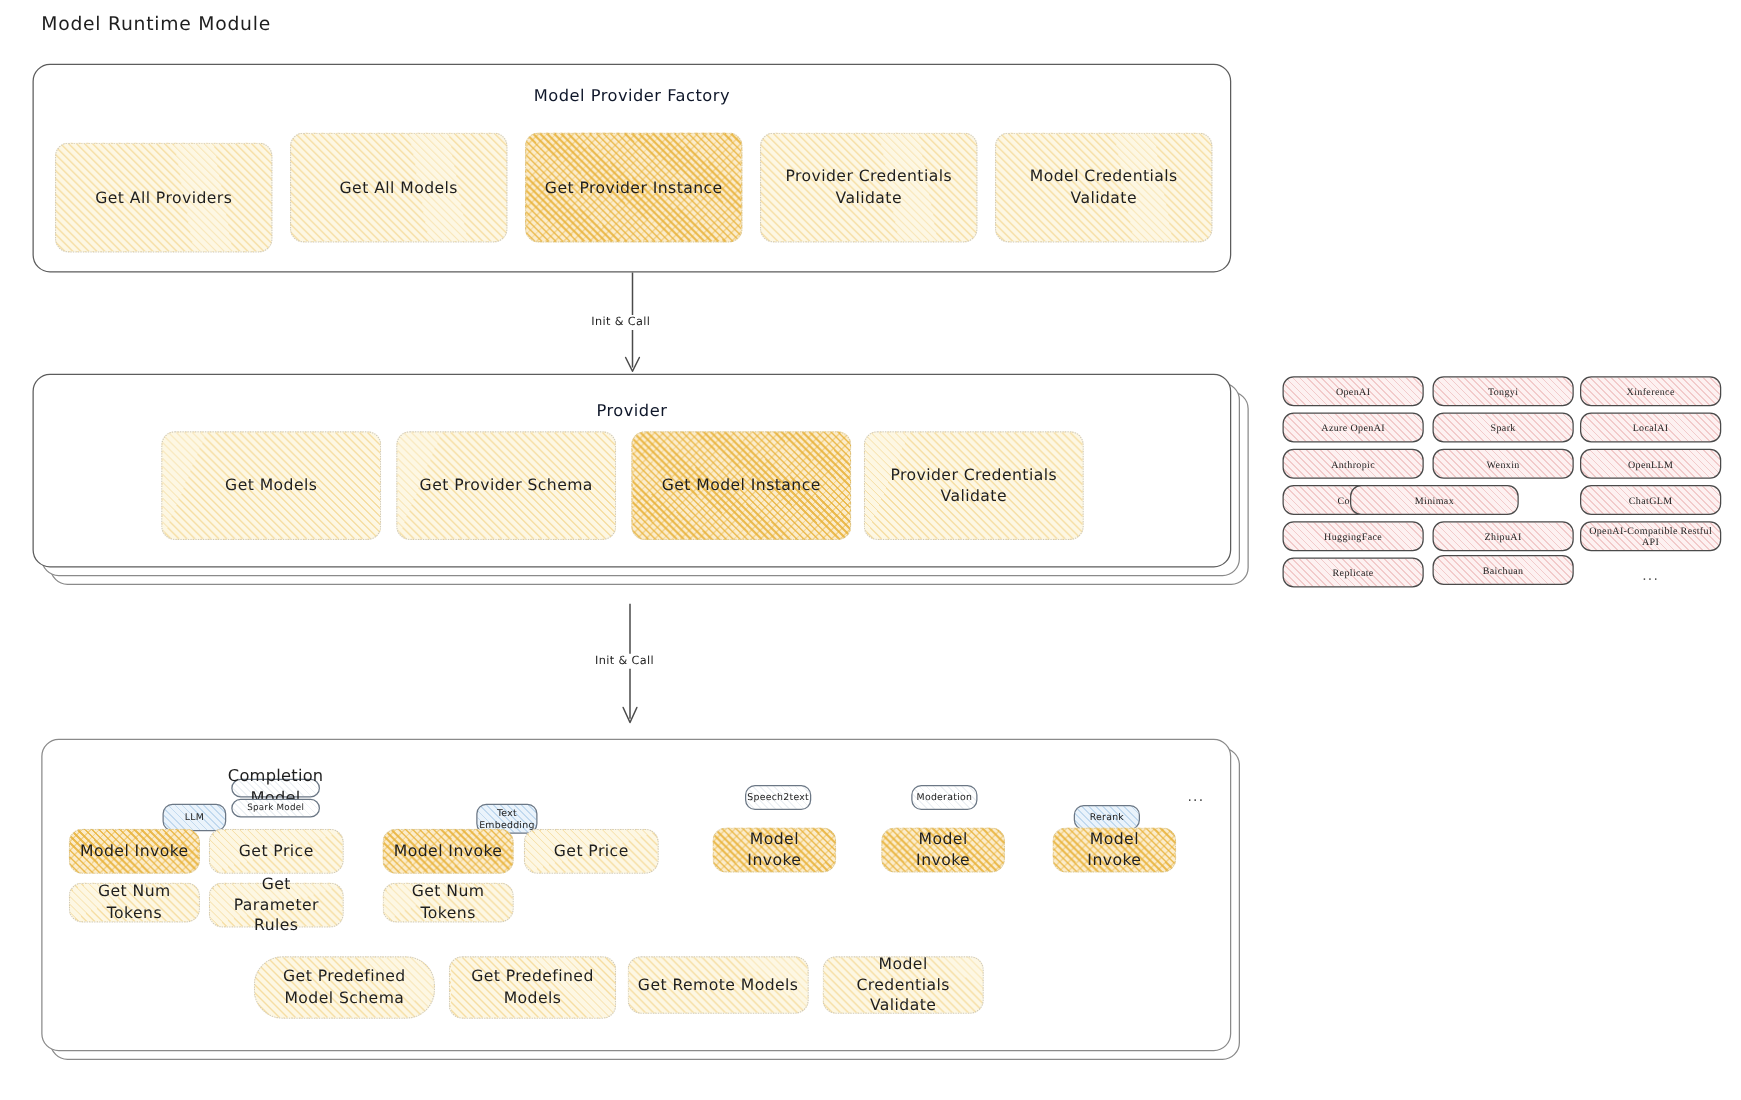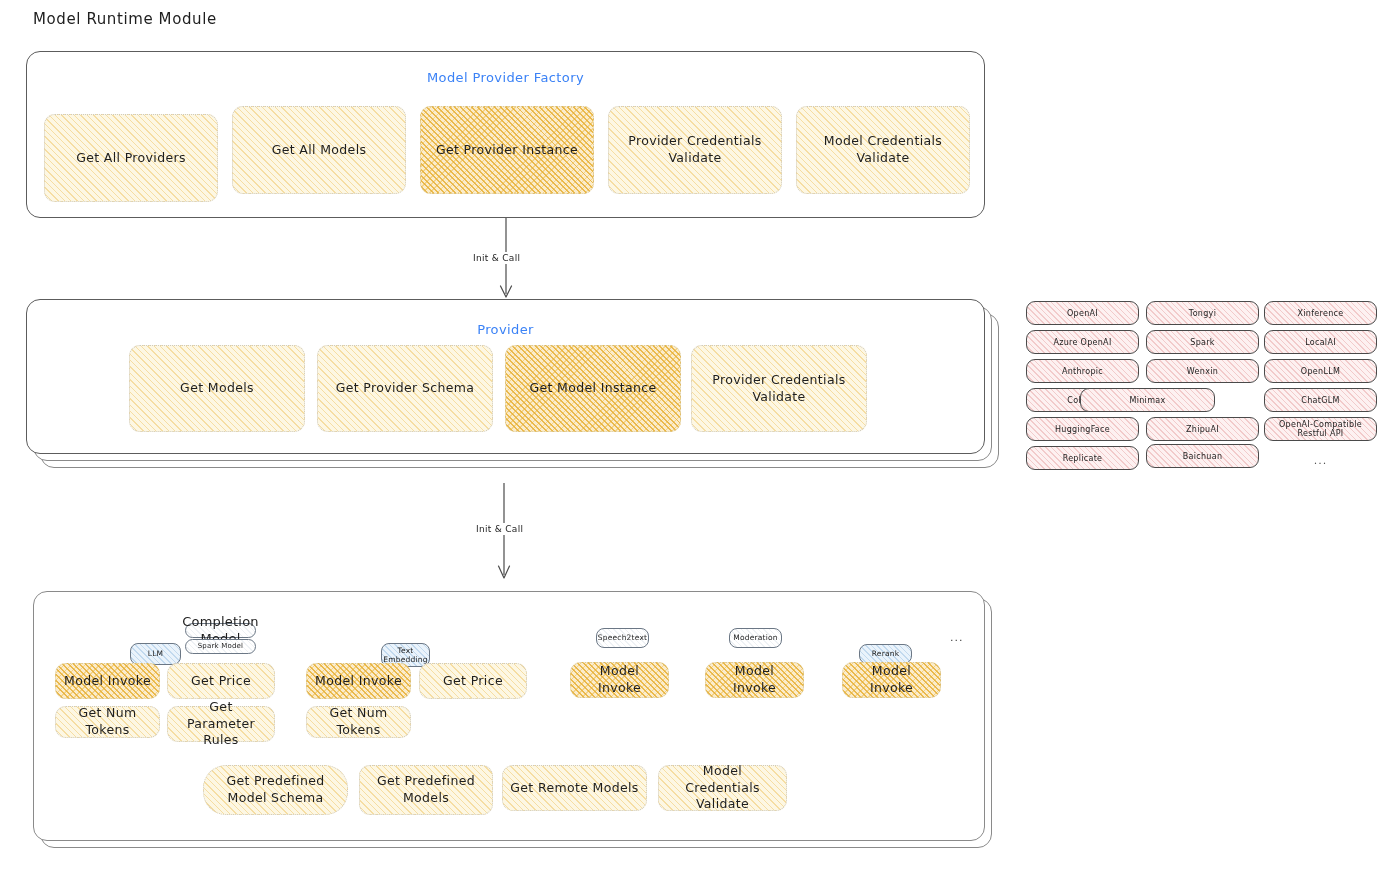--- a/index.html
+++ b/index.html
@@ -26,21 +26,21 @@
     background:#ffffff;
     border:1.2px solid #5c5c5c;
     border-radius:14px;
     box-sizing:border-box;
   }
   .card.shadowlayer{background:#ffffff;border-color:#8a8a8a;}
 
   .card-title{
     position:absolute;left:0;right:0;
     text-align:center;
-    font-size:13px;color:#3b82f6;
+    font-size:13px;color:#0f172a;
     letter-spacing:.4px;
   }
 
   
   .hbox{
     position:absolute;
     box-sizing:border-box;
     border:1.3px dotted #cfcabc;
     border-radius:11px;
     display:flex;align-items:center;justify-content:center;
@@ -86,20 +86,21 @@
     font-size:8px;letter-spacing:.3px;
     color:#1e1e1e;
     text-align:center;
     background-color:#fdf1f1;
     background-image:repeating-linear-gradient(45deg,
         rgba(224,140,140,.38) 0px,
         rgba(224,140,140,.38) 1px,
         rgba(255,255,255,0) 1px,
         rgba(255,255,255,0) 4px);
     padding:0 3px;
+    font-family:Liberation Serif, serif;
   }
   .chip-ellipsis{
     position:absolute;
     font-size:11px;color:#555;letter-spacing:1px;
     display:flex;align-items:center;justify-content:center;
   }
 
   
   .badge{
     position:absolute;

